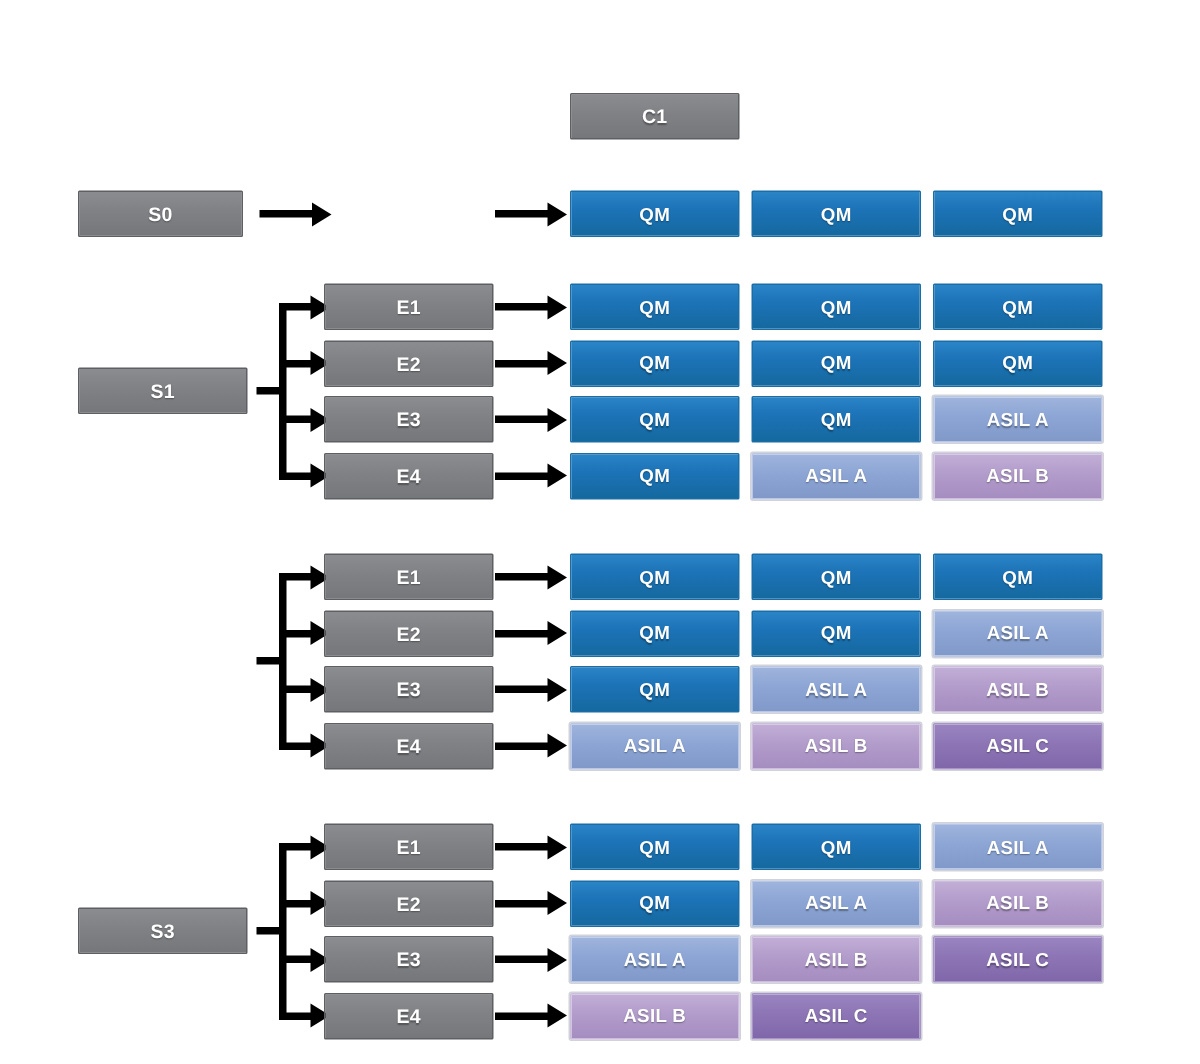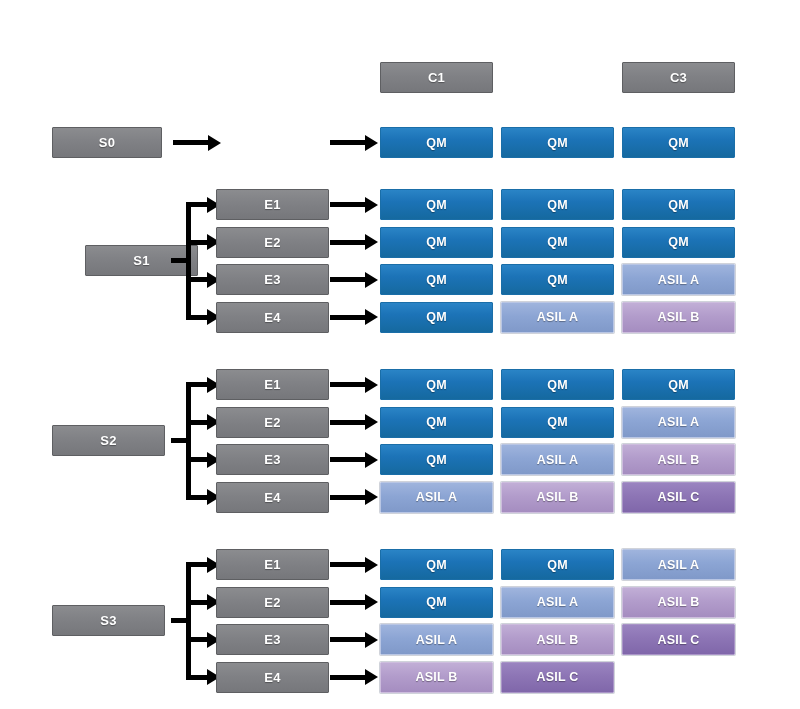--- a/index.html
+++ b/index.html
@@ -126,34 +126,33 @@
     border-top: 8px solid transparent;
     border-bottom: 8px solid transparent;
     border-left: 13px solid #000000;
   }
 </style>
 </head>
 <body>
 
 <div id="canvas">
     <div class="box gray" style="left: 380px; top: 62px; width: 113px; height: 31px;">C1</div>
-    <div class="box gray" style="left: 622px; top: 62px; width: 113px; height: 31px;">C3</div>
     <div class="box gray" style="left: 52px; top: 127px; width: 110px; height: 31px;">S0</div>
     <div class="arrow" style="left: 173px; top: 133.5px; width: 48px; height: 18px;">
       <div class="shaft" style="width: 36px;"></div>
       <div class="head" style="left: 35px;"></div>
     </div>
     <div class="arrow" style="left: 330px; top: 133.5px; width: 48px; height: 18px;">
       <div class="shaft" style="width: 36px;"></div>
       <div class="head" style="left: 35px;"></div>
     </div>
     <div class="box cell qm" style="left: 380px; top: 127px; width: 113px; height: 31px;">QM</div>
     <div class="box cell qm" style="left: 501px; top: 127px; width: 113px; height: 31px;">QM</div>
     <div class="box cell qm" style="left: 622px; top: 127px; width: 113px; height: 31px;">QM</div>
-    <div class="box gray" style="left: 52px; top: 245.25px; width: 113px; height: 31px; margin-left: 33px;">S1</div>
+    <div class="box gray" style="left: 52px; top: 245.25px; width: 113px; height: 31px;">S1</div>
     <div class="fork" style="left: 186px; top: 202px; height: 117.5px; width: 40px;">
       <div class="spine"></div>
       <div class="stub" style="top: 56.25px;"></div>
       <div class="branch" style="top: 0px;"></div>
       <div class="bhead" style="left: 21px; top: -5.5px;"></div>
       <div class="branch" style="top: 37.5px;"></div>
       <div class="bhead" style="left: 21px; top: 32px;"></div>
       <div class="branch" style="top: 75px;"></div>
       <div class="bhead" style="left: 21px; top: 69.5px;"></div>
       <div class="branch" style="top: 112.5px;"></div>
@@ -184,21 +183,20 @@
     <div class="box cell qm" style="left: 501px; top: 264px; width: 113px; height: 31px;">QM</div>
     <div class="box cell a" style="left: 622px; top: 264px; width: 113px; height: 31px;">ASIL A</div>
     <div class="box gray" style="left: 216px; top: 301.5px; width: 113px; height: 31px;">E4</div>
     <div class="arrow" style="left: 330px; top: 308px; width: 48px; height: 18px;">
       <div class="shaft" style="width: 36px;"></div>
       <div class="head" style="left: 35px;"></div>
     </div>
     <div class="box cell qm" style="left: 380px; top: 301.5px; width: 113px; height: 31px;">QM</div>
     <div class="box cell a" style="left: 501px; top: 301.5px; width: 113px; height: 31px;">ASIL A</div>
     <div class="box cell b" style="left: 622px; top: 301.5px; width: 113px; height: 31px;">ASIL B</div>
-    <div class="box gray" style="left: 52px; top: 425.25px; width: 113px; height: 31px;">S2</div>
     <div class="fork" style="left: 186px; top: 382px; height: 117.5px; width: 40px;">
       <div class="spine"></div>
       <div class="stub" style="top: 56.25px;"></div>
       <div class="branch" style="top: 0px;"></div>
       <div class="bhead" style="left: 21px; top: -5.5px;"></div>
       <div class="branch" style="top: 37.5px;"></div>
       <div class="bhead" style="left: 21px; top: 32px;"></div>
       <div class="branch" style="top: 75px;"></div>
       <div class="bhead" style="left: 21px; top: 69.5px;"></div>
       <div class="branch" style="top: 112.5px;"></div>

